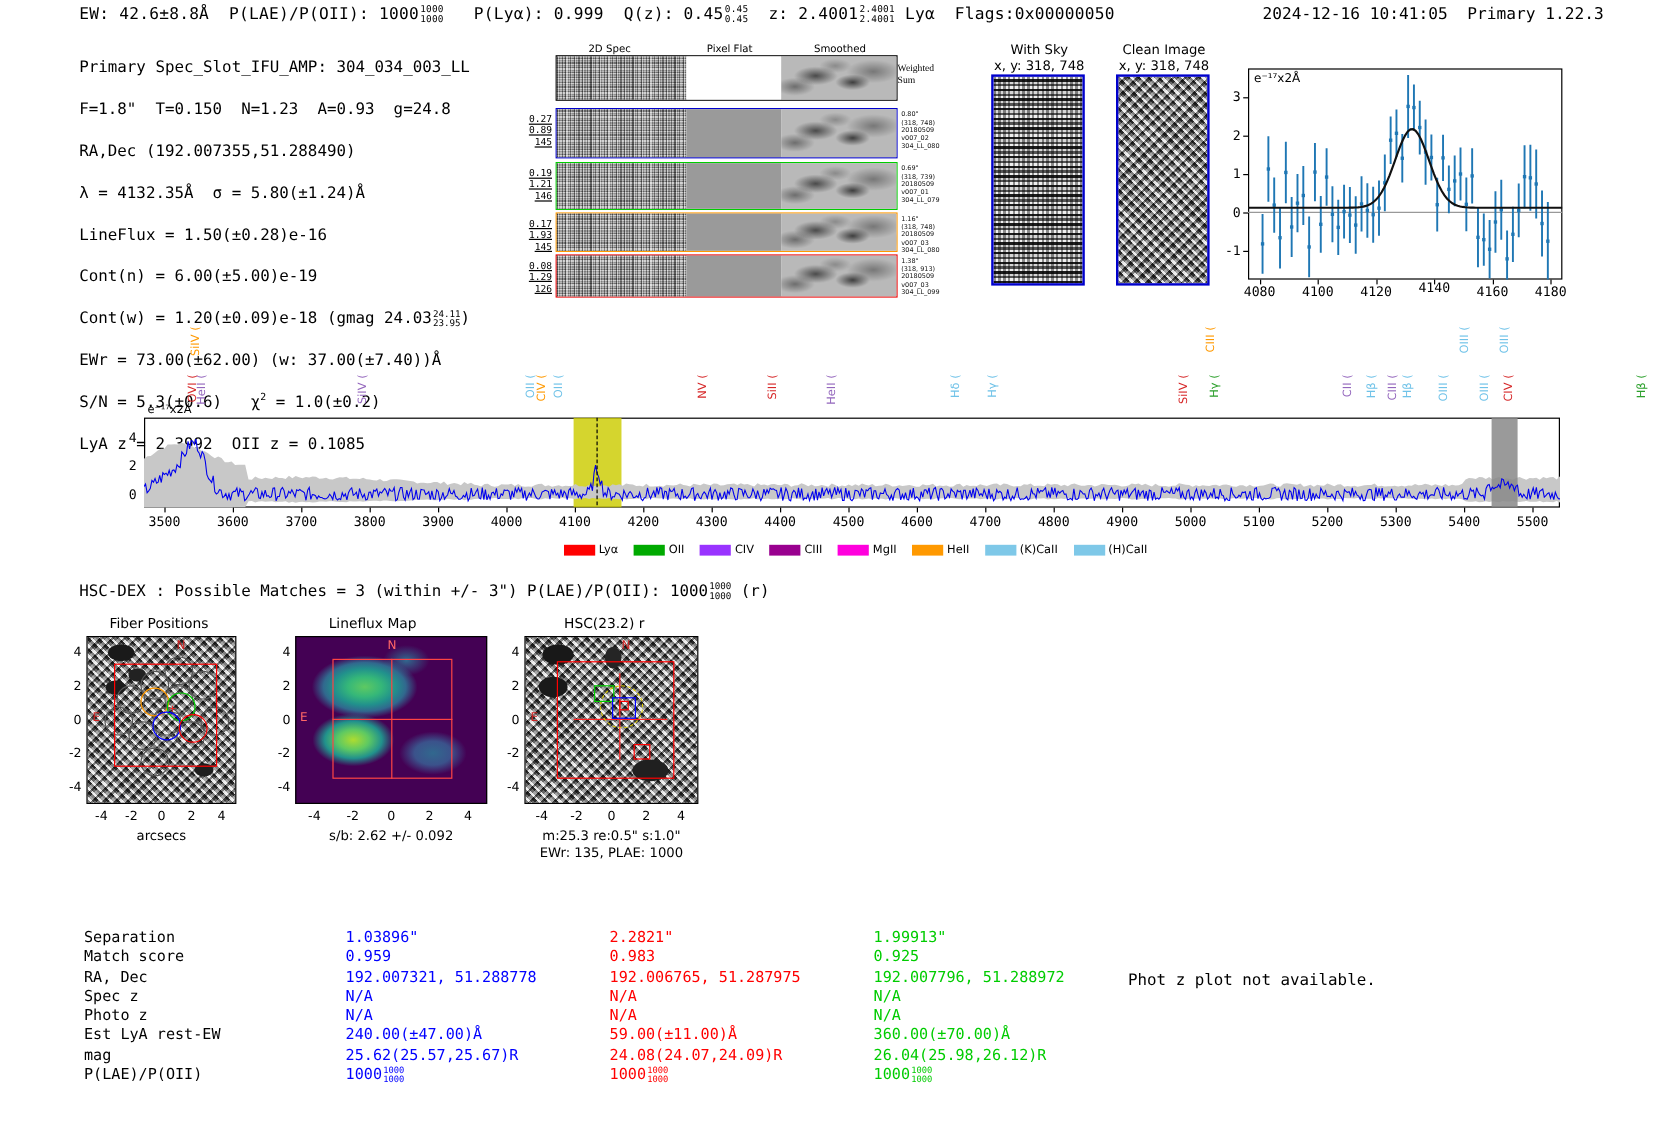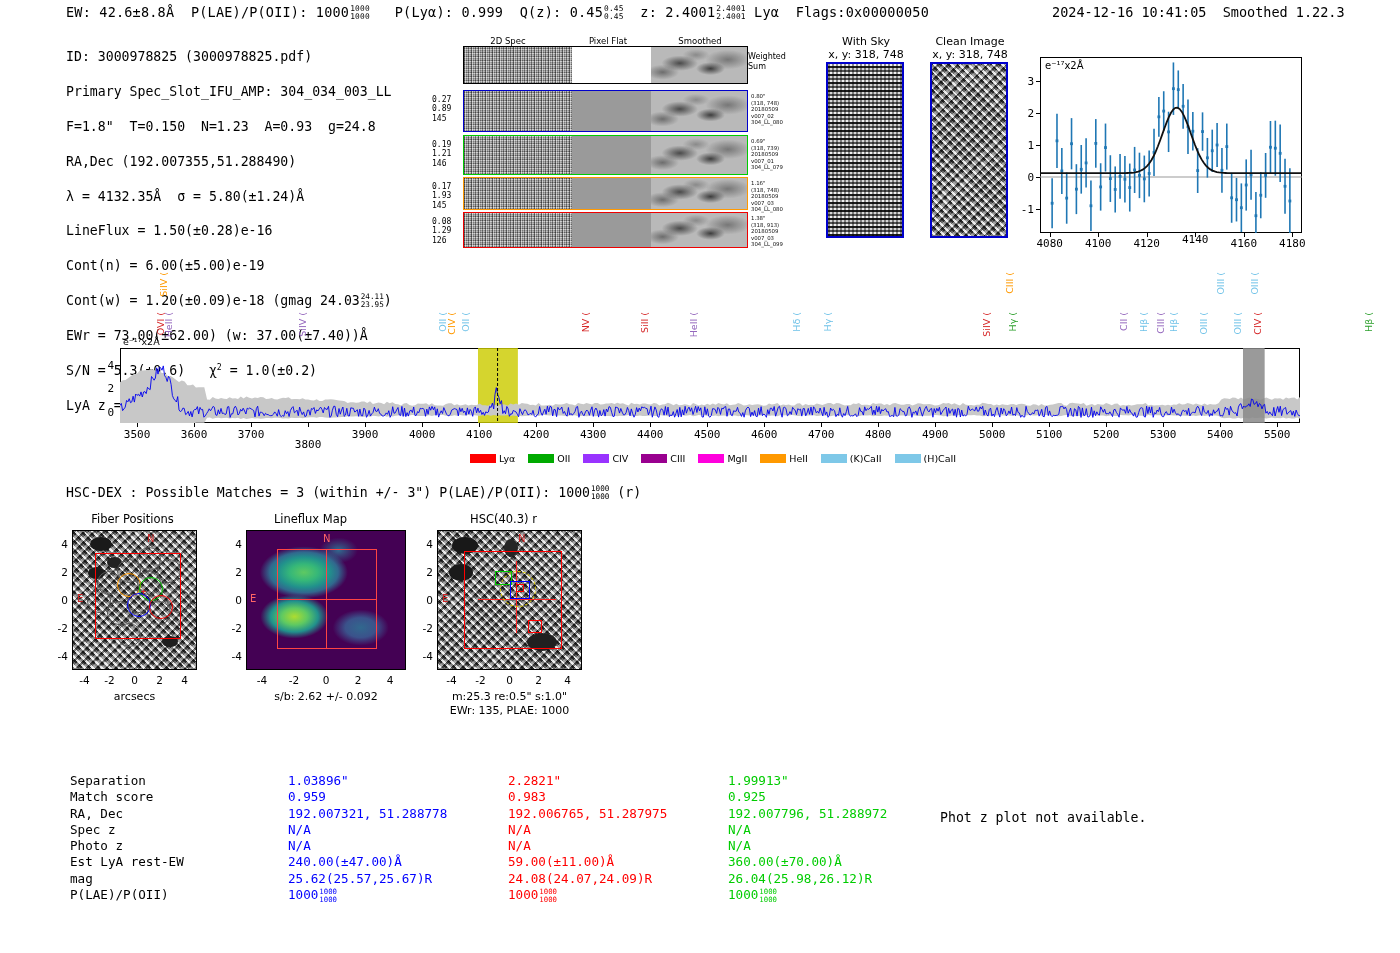--- a/index.html
+++ b/index.html
@@ -27,21 +27,21 @@
      background-blend-mode:overlay;}
   .smooth{background:
      radial-gradient(ellipse 26px 11px at 30% 45%,#4a4a4a 0%,rgba(74,74,74,0) 70%),
      radial-gradient(ellipse 20px 9px at 62% 60%,#3d3d3d 0%,rgba(61,61,61,0) 72%),
      radial-gradient(ellipse 30px 13px at 80% 35%,#777 0%,rgba(119,119,119,0) 75%),
      radial-gradient(ellipse 22px 10px at 12% 70%,#6d6d6d 0%,rgba(109,109,109,0) 75%),
      radial-gradient(ellipse 18px 8px at 47% 22%,#8a8a8a 0%,rgba(138,138,138,0) 75%),
      #b9b9b9;}
   .flatgray{background:#9a9a9a;}
   .flatwhite{background:#ffffff;}
-  .lbl-left{position:absolute;font-size:8px;line-height:9.4px;}
+  .lbl-left{position:absolute;font-size:8px;line-height:9.4px;text-align:right;text-decoration:underline;}
   .lbl-right{position:absolute;font-size:5.4px;line-height:6.6px;color:#111;}
   
   .cutgrid{background-image:
       repeating-linear-gradient(0deg,#1d1d1d 0 2px,#efefef 2px 4px,#555 4px 6px,#d6d6d6 6px 8px),
       repeating-linear-gradient(90deg,rgba(0,0,0,.42) 0 2px,rgba(255,255,255,.32) 2px 4px);
       background-blend-mode:multiply;}
   .cutnoise{background-image:
       repeating-linear-gradient(45deg,#2a2a2a 0 2px,#e6e6e6 2px 4px,#6a6a6a 4px 6px),
       repeating-linear-gradient(-45deg,rgba(0,0,0,.45) 0 2px,rgba(255,255,255,.4) 2px 5px,
         rgba(120,120,120,.4) 5px 7px);
@@ -77,41 +77,40 @@
      #440154;}
 </style>
 </head>
 <body>
 
 <div class="abs mono" id="headline">
   <span>EW: 42.6±8.8Å</span>&nbsp;&nbsp;<span>P(LAE)/P(OII): 1000</span><span class="frac"><span>1000</span><br><span>1000</span></span>&nbsp;&nbsp;&nbsp;<span>P(Lyα): 0.999</span>&nbsp;&nbsp;<span>Q(z): 0.45</span><span class="frac"><span>0.45</span><br><span>0.45</span></span>&nbsp;&nbsp;<span>z: 2.4001</span><span class="frac"><span>2.4001</span><br><span>2.4001</span></span>&nbsp;<span>Lyα</span>&nbsp;&nbsp;<span>Flags:0x00000050</span>
 </div>
 
 <div class="abs mono" id="stamp">
-  <span>2024-12-16 10:41:05</span>&nbsp;&nbsp;<span>Smoothed 1.22.3</span>
+  <span>2024-12-16 10:41:05</span>&nbsp;&nbsp;<span>Primary 1.22.3</span>
 </div>
 
 <div class="abs mono" id="paramblock">
-<div>ID: 3000978825 (3000978825.pdf)</div>
 <div>Primary Spec_Slot_IFU_AMP: 304_034_003_LL</div>
 <div>F=1.8"  T=0.150  N=1.23  A=0.93  g=24.8</div>
 <div>RA,Dec (192.007355,51.288490)</div>
 <div>λ = 4132.35Å  σ = 5.80(±1.24)Å</div>
 <div>LineFlux = 1.50(±0.28)e-16</div>
 <div>Cont(n) = 6.00(±5.00)e-19</div>
 <div><span>Cont(w) = 1.20(±0.09)e-18 (gmag 24.03</span><span class="frac"><span>24.11</span><br><span>23.95</span></span><span>)</span></div>
 <div>EWr = 73.00(±62.00) (w: 37.00(±7.40))Å</div>
 <div><span>S/N = 5.3(±0.6)   χ</span><sup>2</sup><span> = 1.0(±0.2)</span></div>
 <div>LyA z = 2.3992  OII z = 0.1085</div>
 </div>
 
 <div class="abs sans striptitle" style="left:478px;top:36px;width:60px;">2D Spec</div>
 <div class="abs sans striptitle" style="left:573px;top:36px;width:70px;">Pixel Flat</div>
 <div class="abs sans striptitle" style="left:665px;top:36px;width:70px;">Smoothed</div>
-<div class="abs sans" style="left:748px;top:52px;font-size:8px;line-height:9.5px;white-space:pre;">Weighted
+<div class="abs sans" style="left:748px;top:52px;font-size:8px;line-height:9.5px;white-space:pre;font-family:Liberation Serif, serif;">Weighted
 Sum</div>
 
 <div class="strip" style="left:463px;top:46px;width:285px;height:38px;border:1.6px solid #000;">
   <div class="cellA noise" style="width:38%"></div>
   <div class="cellB flatwhite" style="width:28%"></div>
   <div class="cellC smooth" style="width:34%"></div>
 </div>
 
 <div id="strip-rows">
     <div class="strip" style="left: 463px; top: 90px; width: 285px; height: 42px; border: 1.8px solid rgb(0, 0, 204);">
@@ -369,21 +368,21 @@
       <line x1="377.57149758454125" y1="0" x2="377.57149758454125" y2="75" stroke="#000" stroke-width="1" stroke-dasharray="3,2"></line>
     </svg>
 </div>
 <div id="spec-xticks">
     <div class="tickx mono" style="left: 137.101px; top: 428px;">3500</div>
     <div class="tickmark" style="left: 137.101px; top: 423px; width: 1px; height: 4px;"></div>
     <div class="tickx mono" style="left: 194.106px; top: 428px;">3600</div>
     <div class="tickmark" style="left: 194.106px; top: 423px; width: 1px; height: 4px;"></div>
     <div class="tickx mono" style="left: 251.111px; top: 428px;">3700</div>
     <div class="tickmark" style="left: 251.111px; top: 423px; width: 1px; height: 4px;"></div>
-    <div class="tickx mono" style="left: 308.116px; top: 428px; margin-top: 10px;">3800</div>
+    <div class="tickx mono" style="left: 308.116px; top: 428px;">3800</div>
     <div class="tickmark" style="left: 308.116px; top: 423px; width: 1px; height: 4px;"></div>
     <div class="tickx mono" style="left: 365.121px; top: 428px;">3900</div>
     <div class="tickmark" style="left: 365.121px; top: 423px; width: 1px; height: 4px;"></div>
     <div class="tickx mono" style="left: 422.126px; top: 428px;">4000</div>
     <div class="tickmark" style="left: 422.126px; top: 423px; width: 1px; height: 4px;"></div>
     <div class="tickx mono" style="left: 479.13px; top: 428px;">4100</div>
     <div class="tickmark" style="left: 479.13px; top: 423px; width: 1px; height: 4px;"></div>
     <div class="tickx mono" style="left: 536.135px; top: 428px;">4200</div>
     <div class="tickmark" style="left: 536.135px; top: 423px; width: 1px; height: 4px;"></div>
     <div class="tickx mono" style="left: 593.14px; top: 428px;">4300</div>
@@ -488,21 +487,21 @@
 
 <div class="abs sans panelcap" style="left:243px;top:512px;width:135px;">Lineflux Map</div>
 <div class="abs viridis" style="left:246px;top:530px;width:160px;height:140px;border:1px solid #000;box-sizing:border-box;overflow:hidden;">
   <div class="sqm" style="left:30px;top:18px;width:100px;height:100px;border:1px solid #ff4444;"></div>
   <div class="abs" style="left:30px;top:68px;width:100px;height:1px;background:#ff4444;"></div>
   <div class="abs" style="left:79px;top:18px;width:1px;height:100px;background:#ff4444;"></div>
   <div class="abs sans" style="left:76px;top:2px;color:#ff6666;font-size:10px;">N</div>
   <div class="abs sans" style="left:3px;top:62px;color:#ff6666;font-size:10px;">E</div>
 </div>
 
-<div class="abs sans panelcap" style="left:436px;top:512px;width:135px;">HSC(40.3) r</div>
+<div class="abs sans panelcap" style="left:436px;top:512px;width:135px;">HSC(23.2) r</div>
 <div class="abs cutnoise" style="left:437px;top:530px;width:145px;height:140px;border:1px solid #000;box-sizing:border-box;overflow:hidden;">
   <div class="abs" style="left:10%;top:4%;width:26px;height:17px;background:#181818;border-radius:50%;"></div>
   <div class="abs" style="left:8%;top:24%;width:24px;height:17px;background:#1a1a1a;border-radius:50%;"></div>
   <div class="abs" style="left:46%;top:6%;width:14px;height:18px;background:#252525;border-radius:50%;"></div>
   <div class="abs" style="left:62%;top:74%;width:30px;height:18px;background:#202020;border-radius:50%;"></div>
   <div class="sqm" style="left:26px;top:20px;width:98px;height:98px;border:1.3px solid #ff0000;"></div>
   <div class="abs" style="left:40px;top:68px;width:78px;height:1px;background:#ff2222;"></div>
   <div class="abs" style="left:78px;top:30px;width:1px;height:72px;background:#ff2222;"></div>
   <div class="circ" style="left:62px;top:40px;width:36px;height:36px;border:1.3px dashed #ddcc00;"></div>
   <div class="sqm" style="left:57px;top:40px;width:17px;height:14px;border:1.5px solid #00cc00;"></div>

